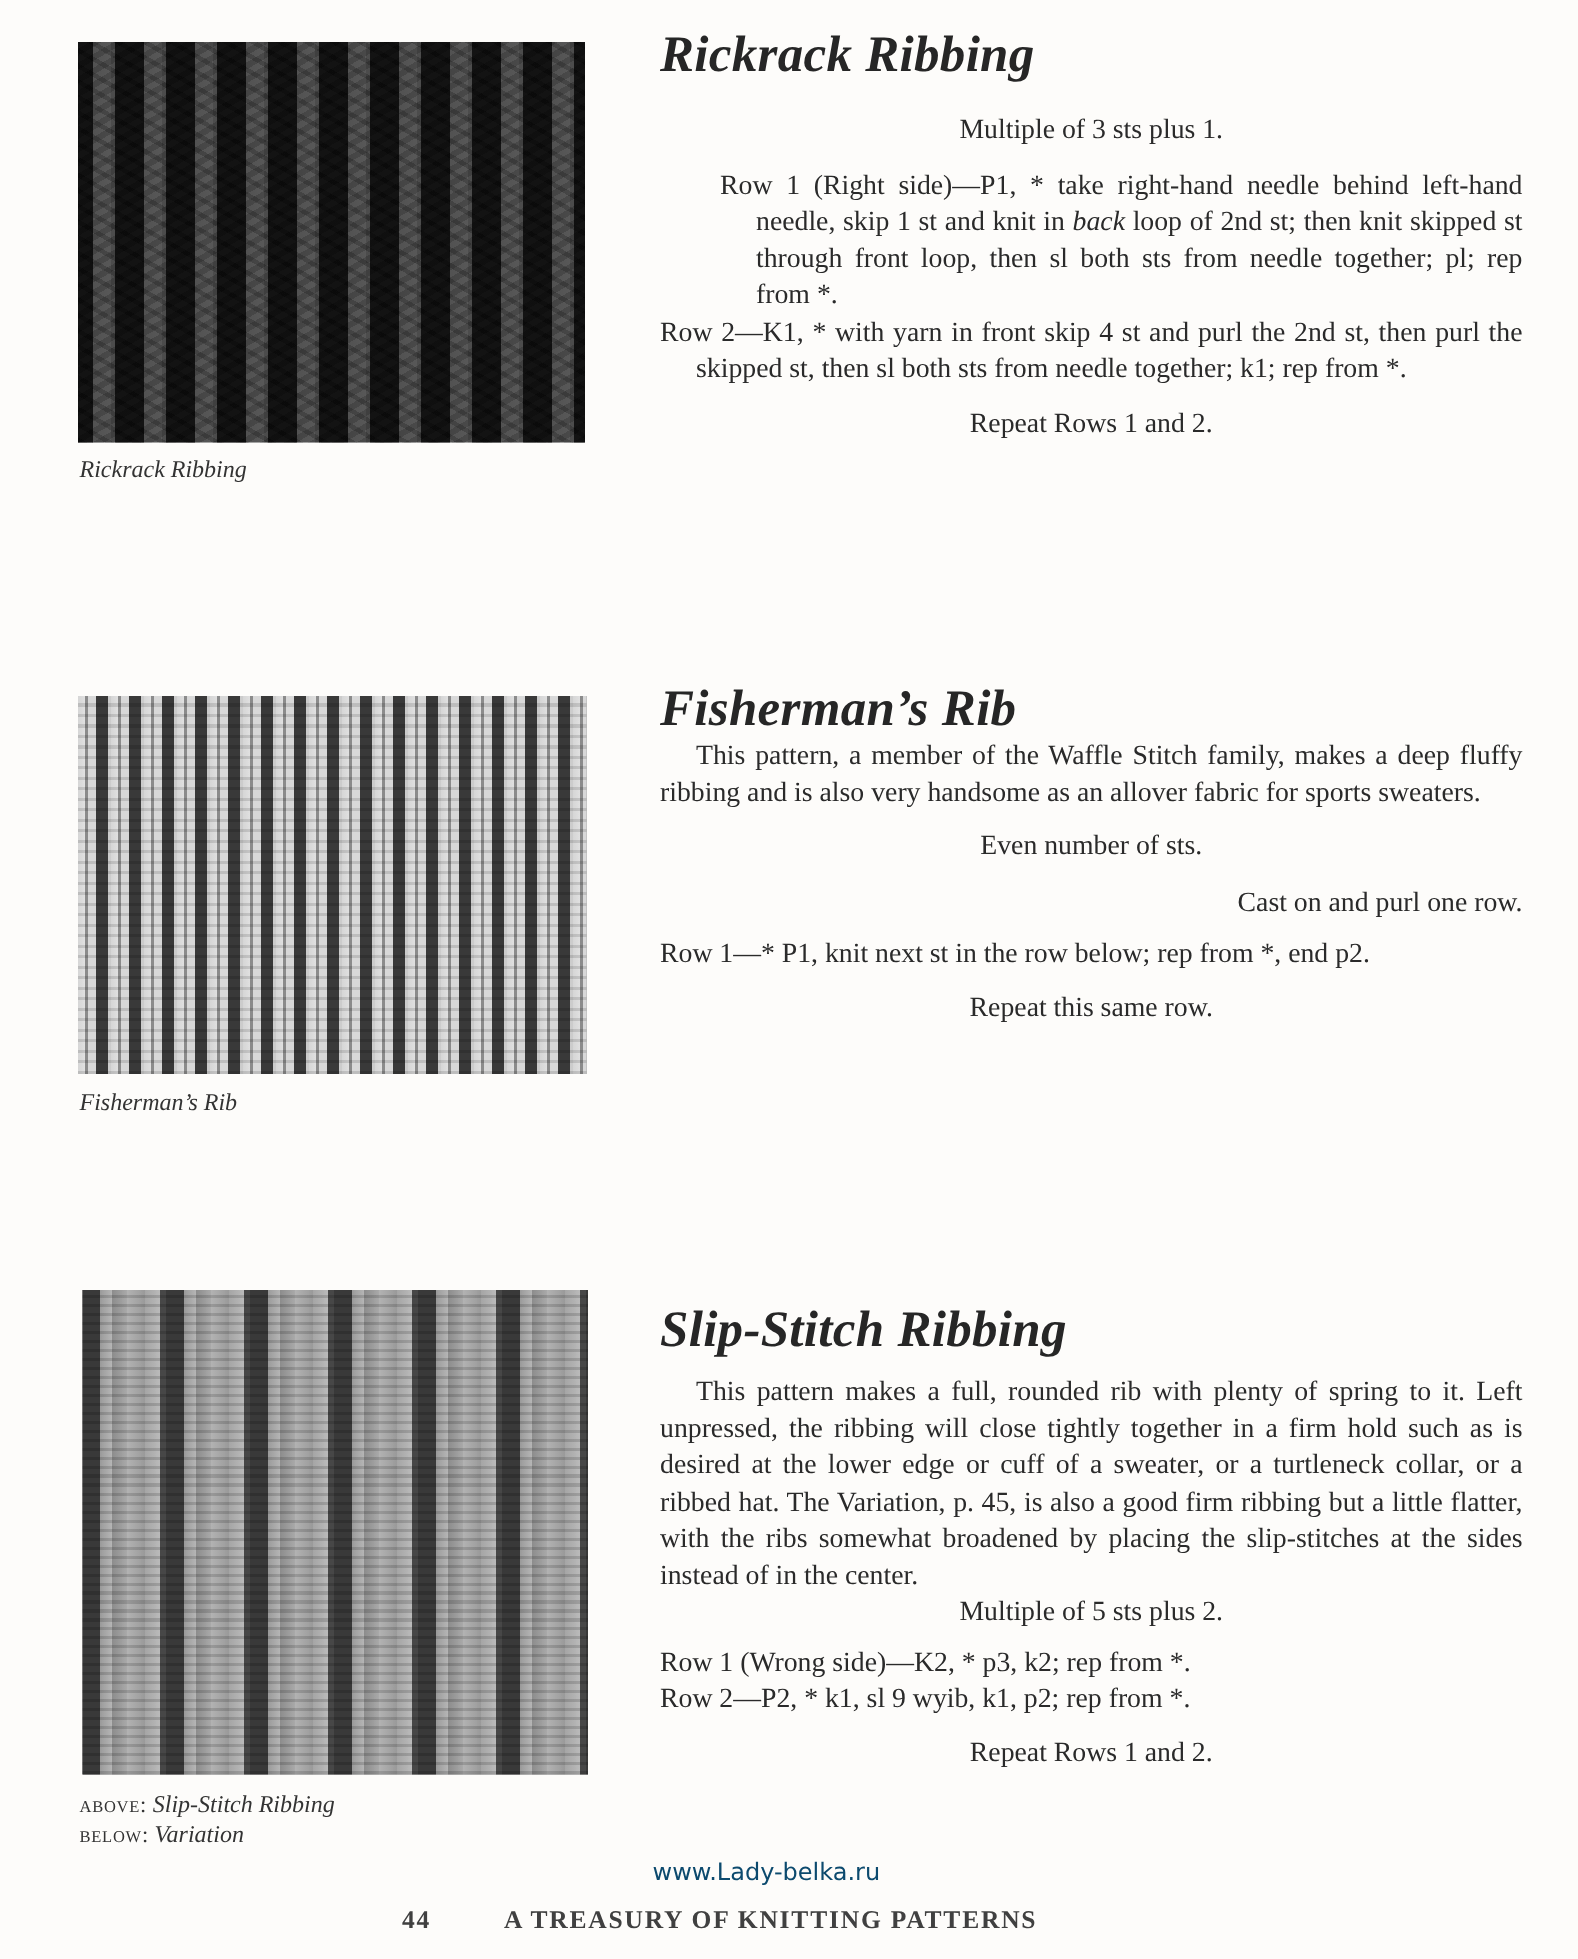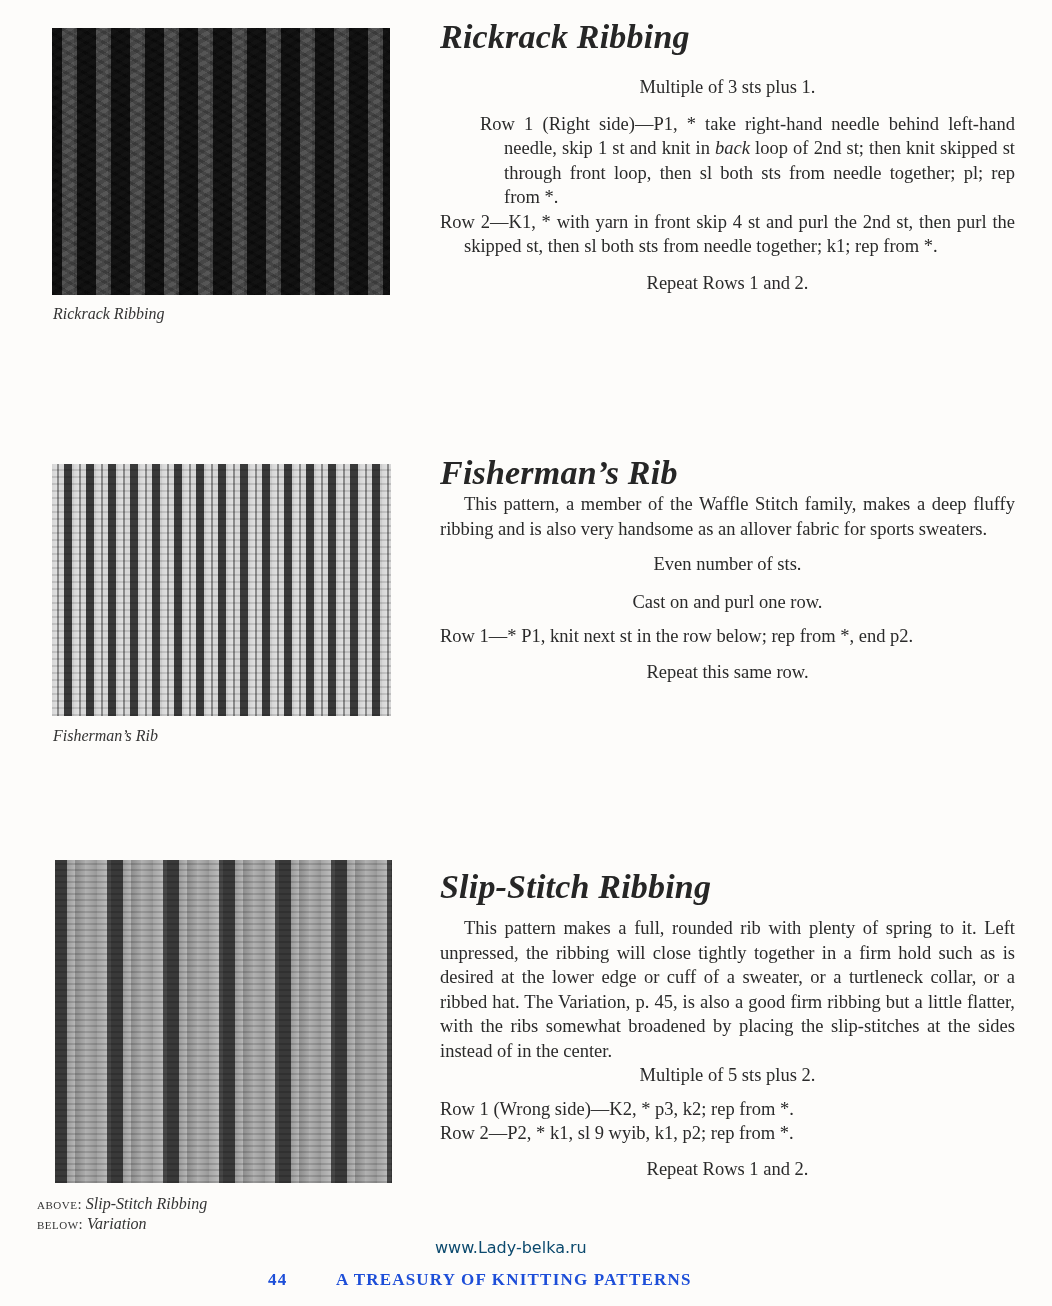--- a/index.html
+++ b/index.html
@@ -81,21 +81,21 @@
     .caption {
       position: absolute;
       left: 53px;
       font-style: italic;
       font-size: 16px;
       color: #333;
       margin: 0;
     }
     .caption-small {
       position: absolute;
-      left: 37px;
+      left: 53px;
       font-size: 15px;
       color: #333;
       line-height: 20px;
     }
     .caption-small .sc {
       font-variant: small-caps;
       text-transform: lowercase;
       letter-spacing: 0.5px;
     }
     .caption-small .it {
@@ -139,21 +139,21 @@
       font-family: "DejaVu Sans", sans-serif;
       font-size: 16px;
       color: #0c4a6e;
     }
     .footer {
       position: absolute;
       top: 1270px;
       left: 268px;
       font-size: 17px;
       font-weight: bold;
-      color: #1d4ed8;
+      color: #404040;
       letter-spacing: 1.2px;
     }
     .footer .page-num {
       display: inline-block;
       width: 68px;
     }
     .bleed {
       position: absolute;
       color: rgba(0,0,0,0.05);
       font-style: italic;
@@ -177,21 +177,21 @@
   <p class="center" style="margin-top:12px;">Repeat Rows 1 and 2.</p>
 </div>
 
 <div class="swatch swatch-fisherman"></div>
 <p class="caption" style="top:727px;">Fisherman’s Rib</p>
 
 <div class="section" style="top:454px;">
   <h2>Fisherman’s Rib</h2>
   <p class="indent" style="">This pattern, a member of the Waffle Stitch family, makes a deep fluffy ribbing and is also very handsome as an allover fabric for sports sweaters.</p>
   <p class="center" style="margin-top:11px;">Even number of sts.</p>
-  <p class="center" style="margin-top:13px;">Cast on and purl one row.</p>
+  <p class="center" style="margin-top:13px;text-align:right;">Cast on and purl one row.</p>
   <p style="margin-top:10px;">Row 1—* P1, knit next st in the row below; rep from *, end p2.</p>
   <p class="center" style="margin-top:11px;">Repeat this same row.</p>
 </div>
 
 <div class="swatch swatch-slipstitch"></div>
 <div class="caption-small" style="top:1194px;">
   <div><span class="sc">above:</span> <span class="it">Slip-Stitch Ribbing</span></div>
   <div><span class="sc">below:</span> <span class="it">Variation</span></div>
 </div>
 

